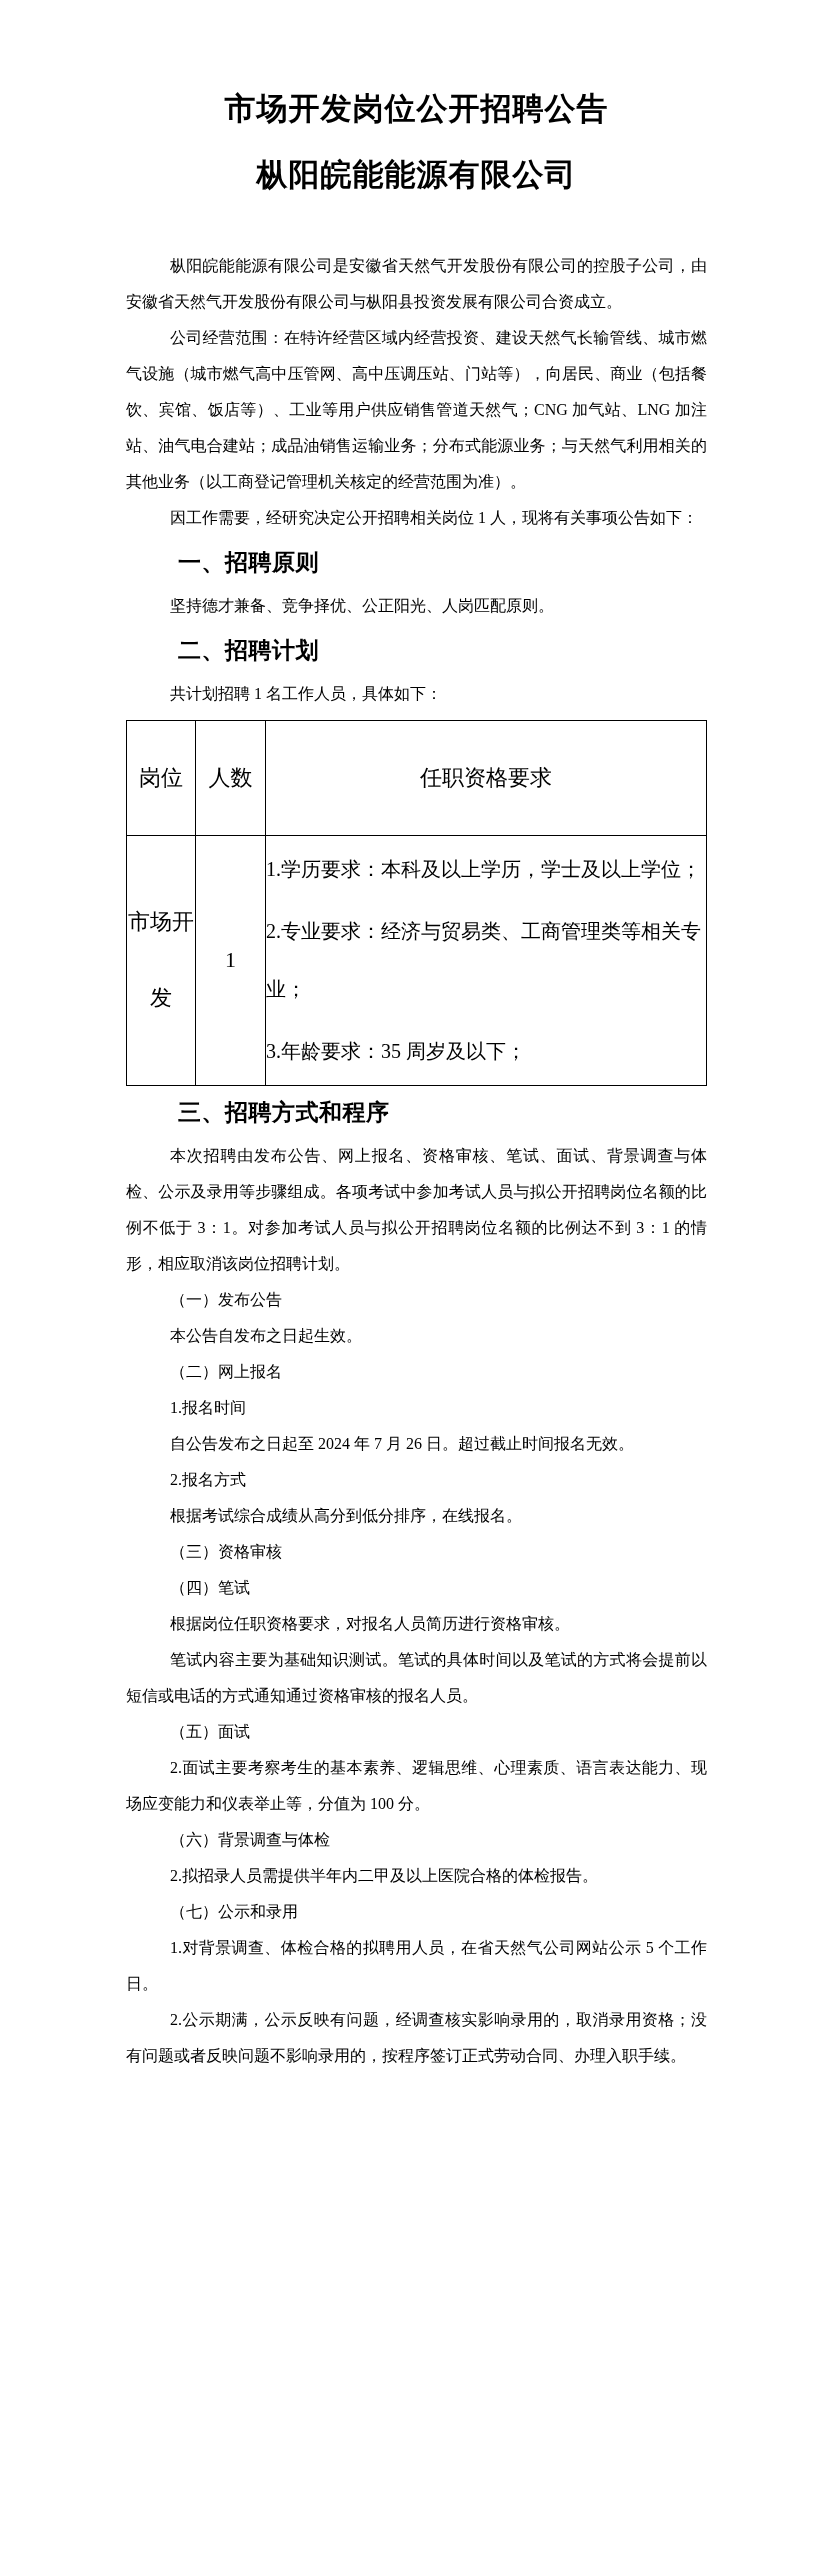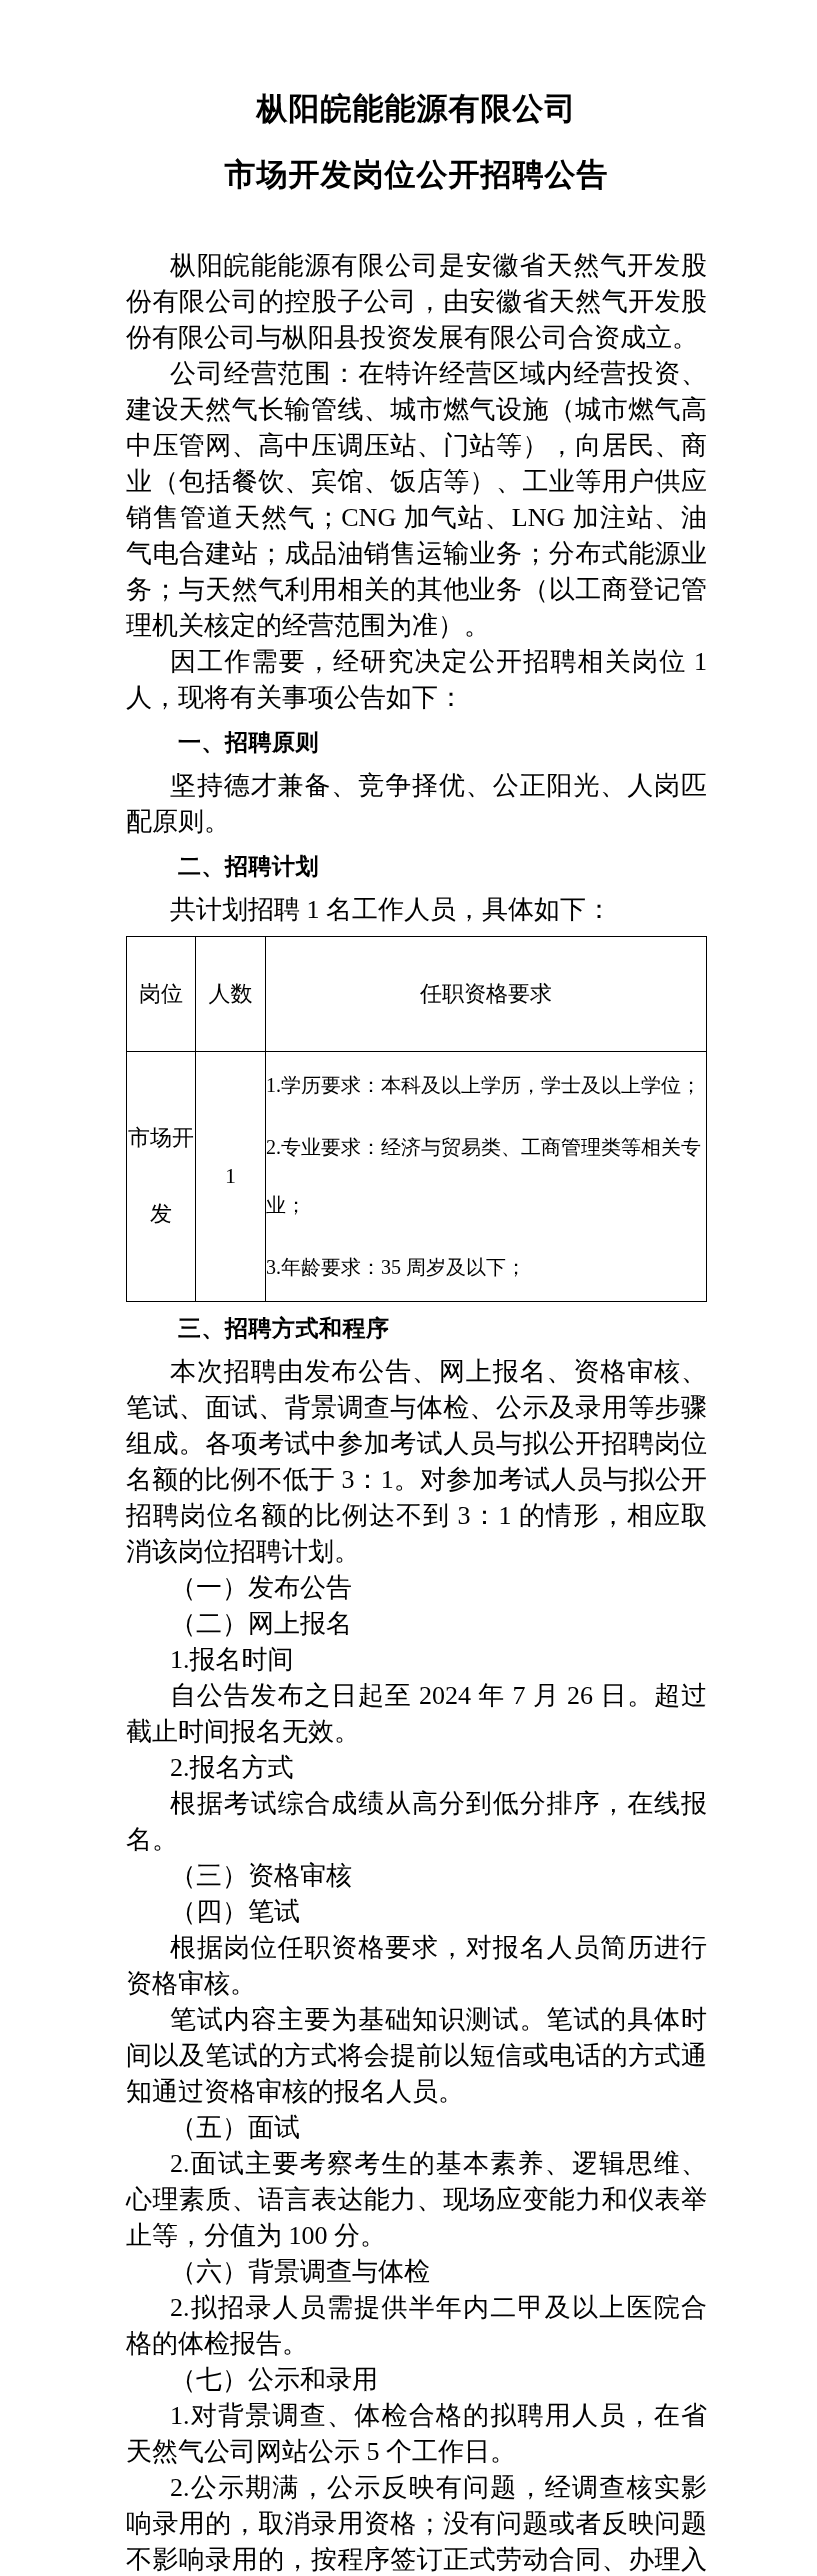--- a/index.html
+++ b/index.html
@@ -19,21 +19,21 @@
   }
   .title {
     font-size: 31px;
     font-weight: bold;
     line-height: 66px;
     text-align: center;
     margin: 0 0 40px 0;
     letter-spacing: 1px;
   }
   p.body-p {
-    font-size: 26px;
+    font-size: 16px;
     line-height: 36px;
     margin: 0;
     text-indent: 44px;
     text-align: justify;
     word-break: break-all;
   }
   p.h-bold {
     font-size: 23px;
     line-height: 36px;
     margin: 8px;
@@ -79,22 +79,22 @@
     text-indent: 0;
     word-break: break-all;
   }
 </style>
 </head>
 <body>
 
 <div class="page">
 
   <div class="title">
+    <div>市场开发岗位公开招聘公告</div>
     <div>枞阳皖能能源有限公司</div>
-    <div>市场开发岗位公开招聘公告</div>
   </div>
 
   <p class="body-p">枞阳皖能能源有限公司是安徽省天然气开发股份有限公司的控股子公司，由安徽省天然气开发股份有限公司与枞阳县投资发展有限公司合资成立。</p>
   <p class="body-p">公司经营范围：在特许经营区域内经营投资、建设天然气长输管线、城市燃气设施（城市燃气高中压管网、高中压调压站、门站等），向居民、商业（包括餐饮、宾馆、饭店等）、工业等用户供应销售管道天然气；CNG 加气站、LNG 加注站、油气电合建站；成品油销售运输业务；分布式能源业务；与天然气利用相关的其他业务（以工商登记管理机关核定的经营范围为准）。</p>
   <p class="body-p">因工作需要，经研究决定公开招聘相关岗位 1 人，现将有关事项公告如下：</p>
 
   <p class="h-bold">一、招聘原则</p>
   <p class="body-p">坚持德才兼备、竞争择优、公正阳光、人岗匹配原则。</p>
 
   <p class="h-bold">二、招聘计划</p>
@@ -121,20 +121,21 @@
         <p>3.年龄要求：35 周岁及以下；</p>
       </td>
     </tr>
   </tbody>
     </table>
 
   <p class="h-bold">三、招聘方式和程序</p>
   <p class="body-p">本次招聘由发布公告、网上报名、资格审核、笔试、面试、背景调查与体检、公示及录用等步骤组成。各项考试中参加考试人员与拟公开招聘岗位名额的比例不低于 3：1。对参加考试人员与拟公开招聘岗位名额的比例达不到 3：1 的情形，相应取消该岗位招聘计划。</p>
 
   <p class="body-p">（一）发布公告</p>
+  <p class="body-p">本公告自发布之日起生效。</p>
 
   <p class="body-p">（二）网上报名</p>
   <p class="body-p">1.报名时间</p>
   <p class="body-p">自公告发布之日起至 2024 年 7 月 26 日。超过截止时间报名无效。</p>
   <p class="body-p">2.报名方式</p>
   <p class="body-p">根据考试综合成绩从高分到低分排序，在线报名。</p>
 
   <p class="body-p">（三）资格审核</p>
   <p class="body-p">（四）笔试</p>
 

